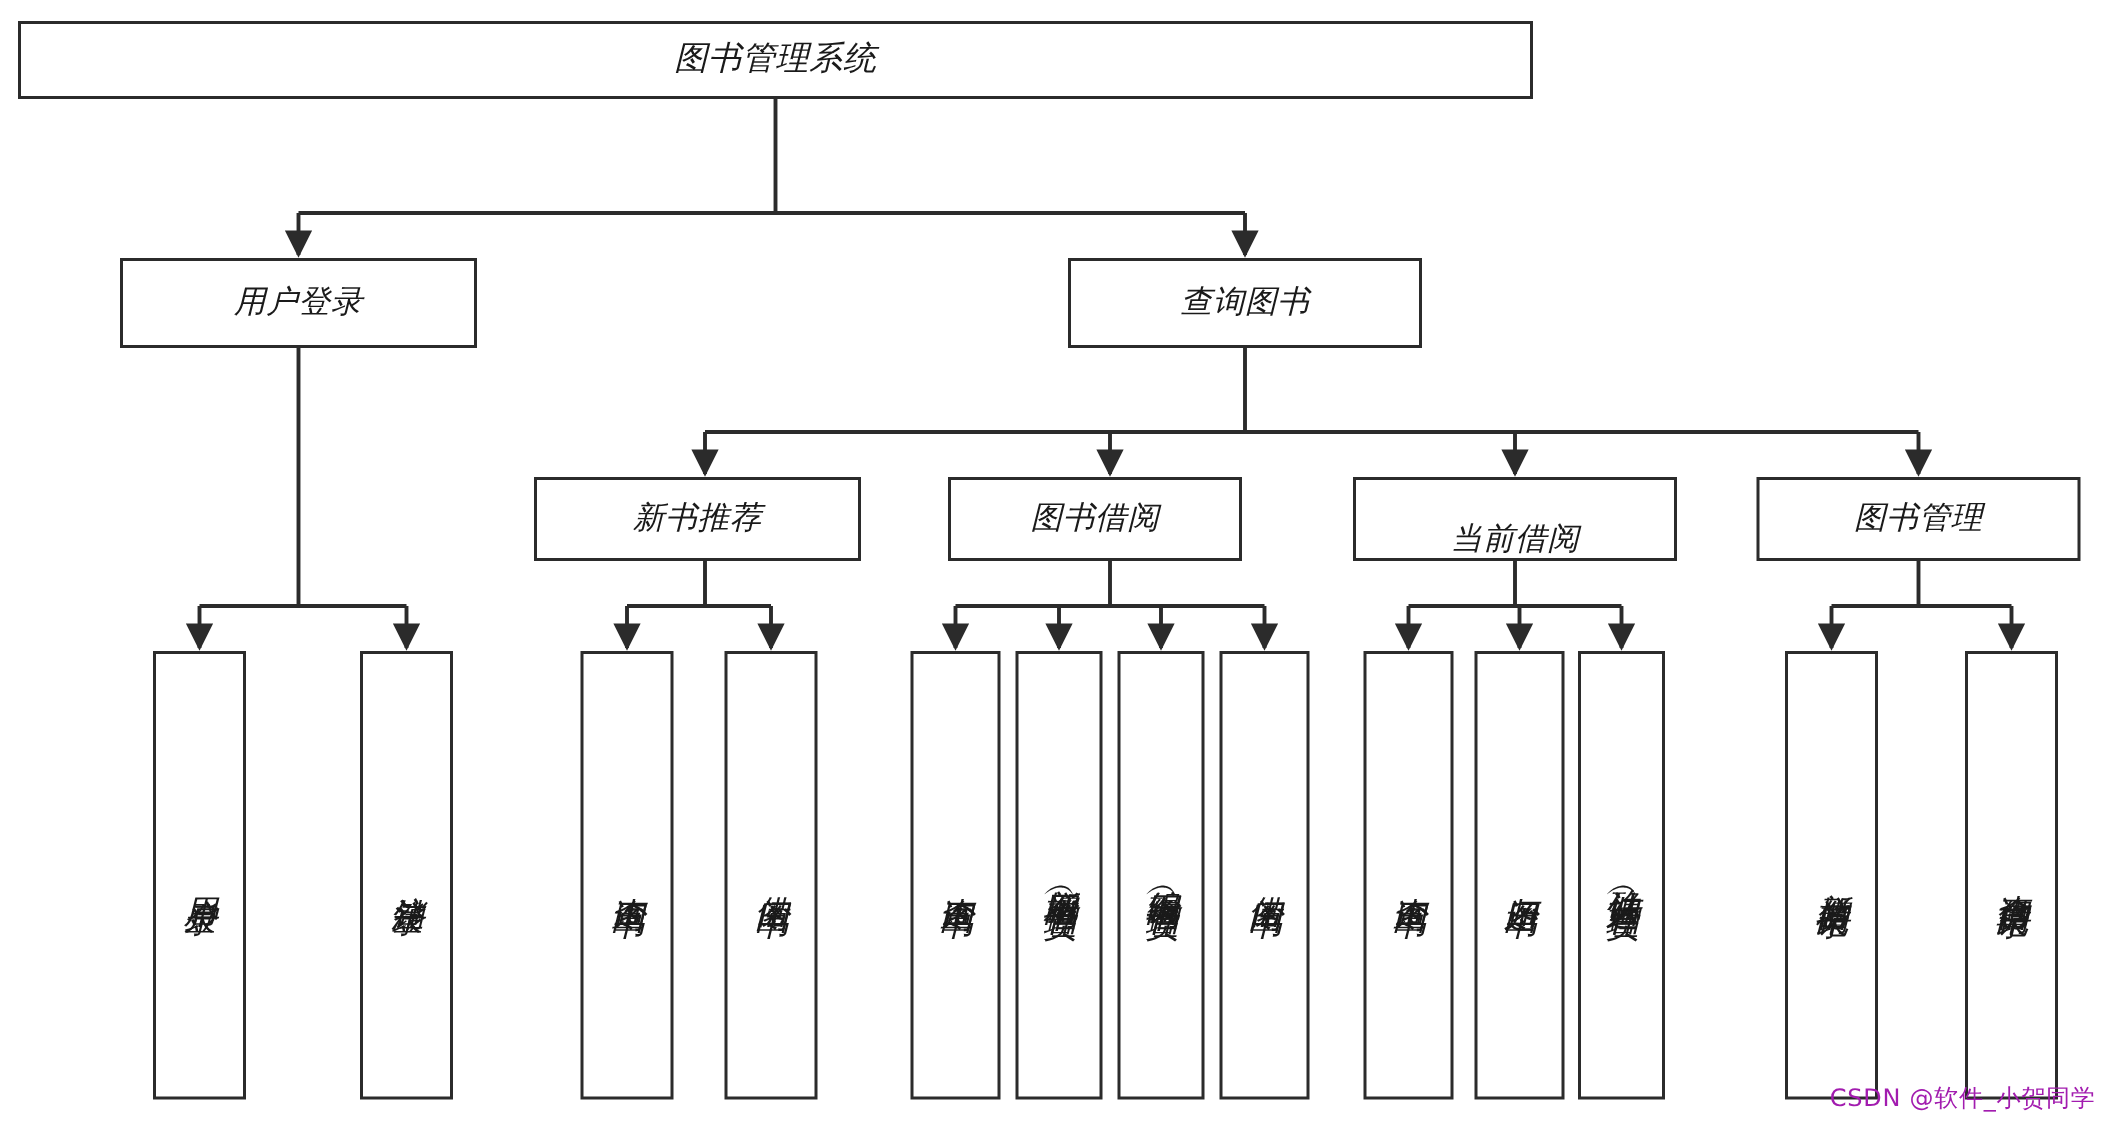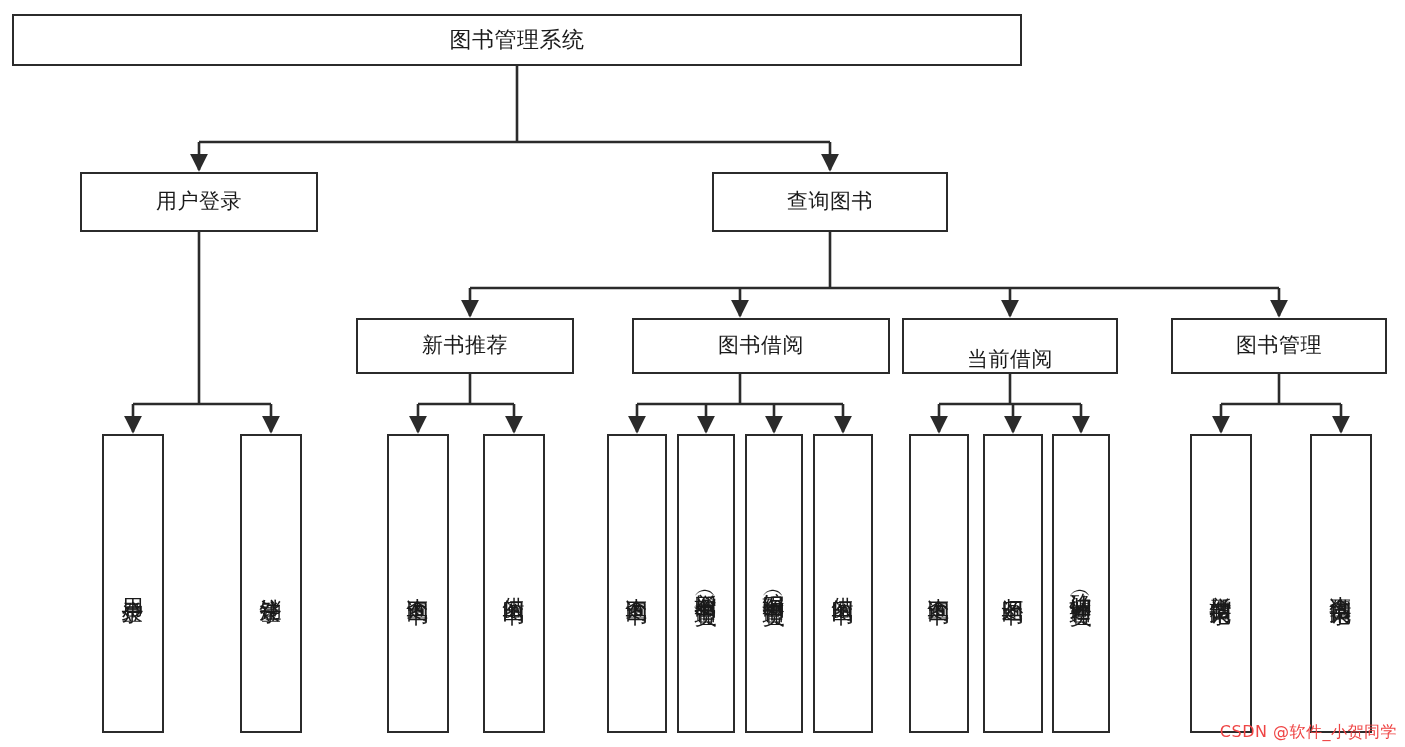--- a/index.html
+++ b/index.html
@@ -19,20 +19,21 @@
   }
   .node {
     position: absolute;
     box-sizing: border-box;
     border: 2px solid #2b2b2b;
     background: #ffffff;
     display: flex;
     align-items: center;
     justify-content: center;
     color: #1a1a1a;
+    font-style: italic;
   }
   .node-h {
     font-size: 21px;
     line-height: 1.2;
     letter-spacing: 0.5px;
     white-space: nowrap;
   }
   .node-v {
     writing-mode: vertical-rl;
     text-orientation: upright;
@@ -60,21 +61,21 @@
     fill: none;
   }
   .arrowhead {
     fill: #2b2b2b;
   }
   #watermark {
     position: absolute;
     right: 8px;
     bottom: 4px;
     font-size: 16px;
-    color: #ef4444;
+    color: #a21caf;
     letter-spacing: 0.5px;
     white-space: nowrap;
     font-family: "DejaVu Sans", "Liberation Sans", sans-serif;
     margin-top: 47px;
   }
 </style>
 </head>
 <body>
 
 <div id="canvas">
@@ -128,21 +129,21 @@
       </div>
       <div class="node node-h" style="left: 80px; top: 172px; width: 238px; height: 60px;">
         <span>用户登录</span>
       </div>
       <div class="node node-h" style="left: 712px; top: 172px; width: 236px; height: 60px;">
         <span>查询图书</span>
       </div>
       <div class="node node-h" style="left: 356px; top: 318px; width: 218px; height: 56px;">
         <span>新书推荐</span>
       </div>
-      <div class="node node-h" style="left: 632px; top: 318px; width: 258px; height: 56px;">
+      <div class="node node-h" style="left: 632px; top: 318px; width: 196px; height: 56px;">
         <span>图书借阅</span>
       </div>
       <div class="node node-h" style="left: 902px; top: 318px; width: 216px; height: 56px; align-items: flex-end;">
         <span>当前借阅</span>
       </div>
       <div class="node node-h" style="left: 1171px; top: 318px; width: 216px; height: 56px;">
         <span>图书管理</span>
       </div>
       <div class="node node-v" style="left: 102px; top: 434px; width: 62px; height: 299px;">
         <span>用户登录</span>

